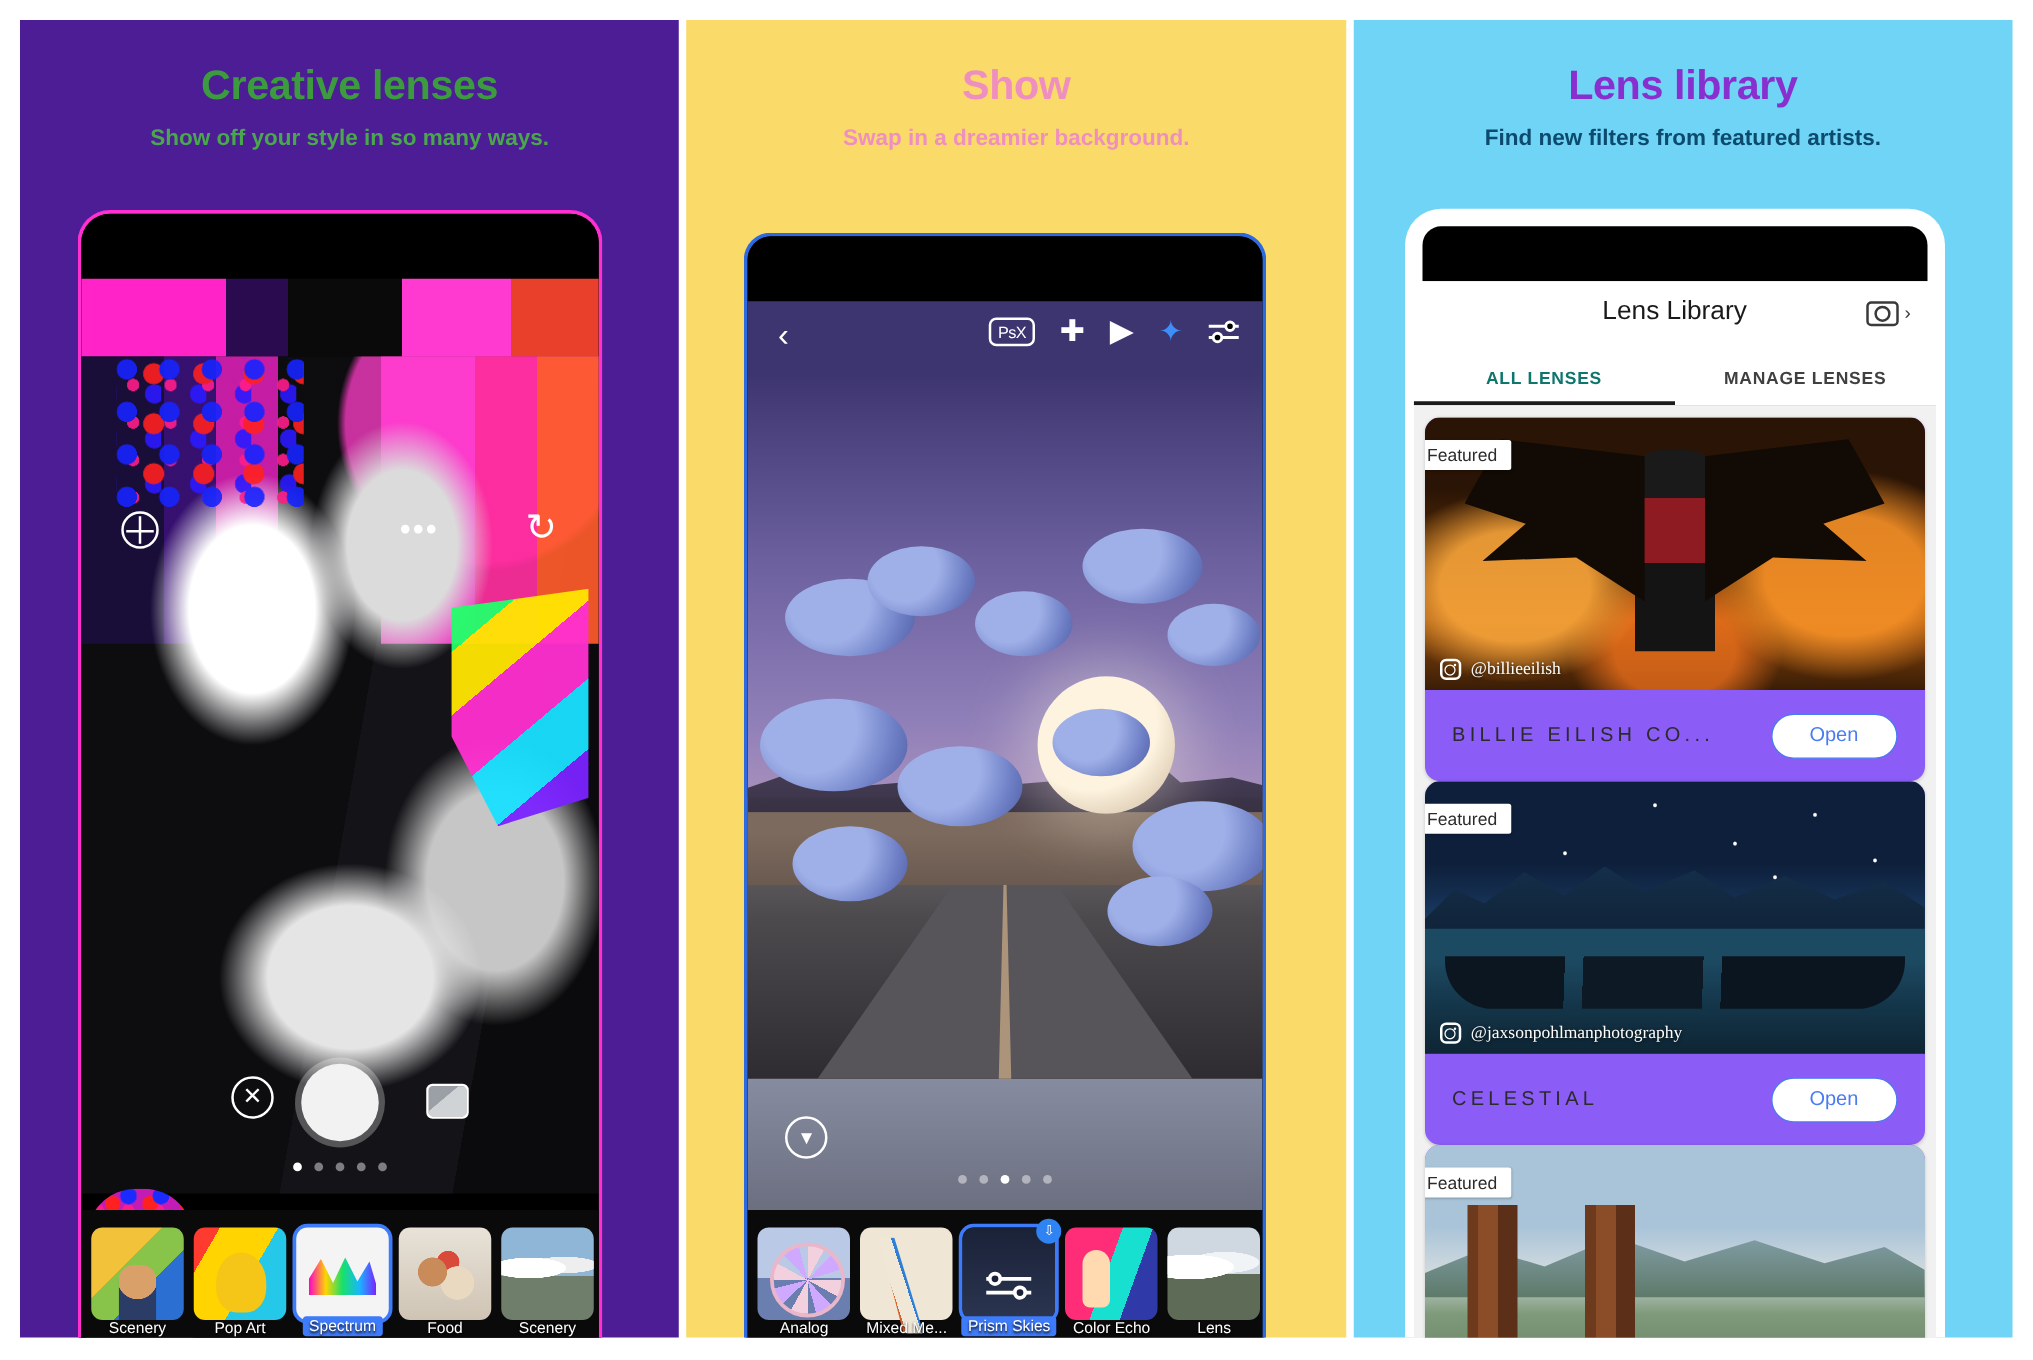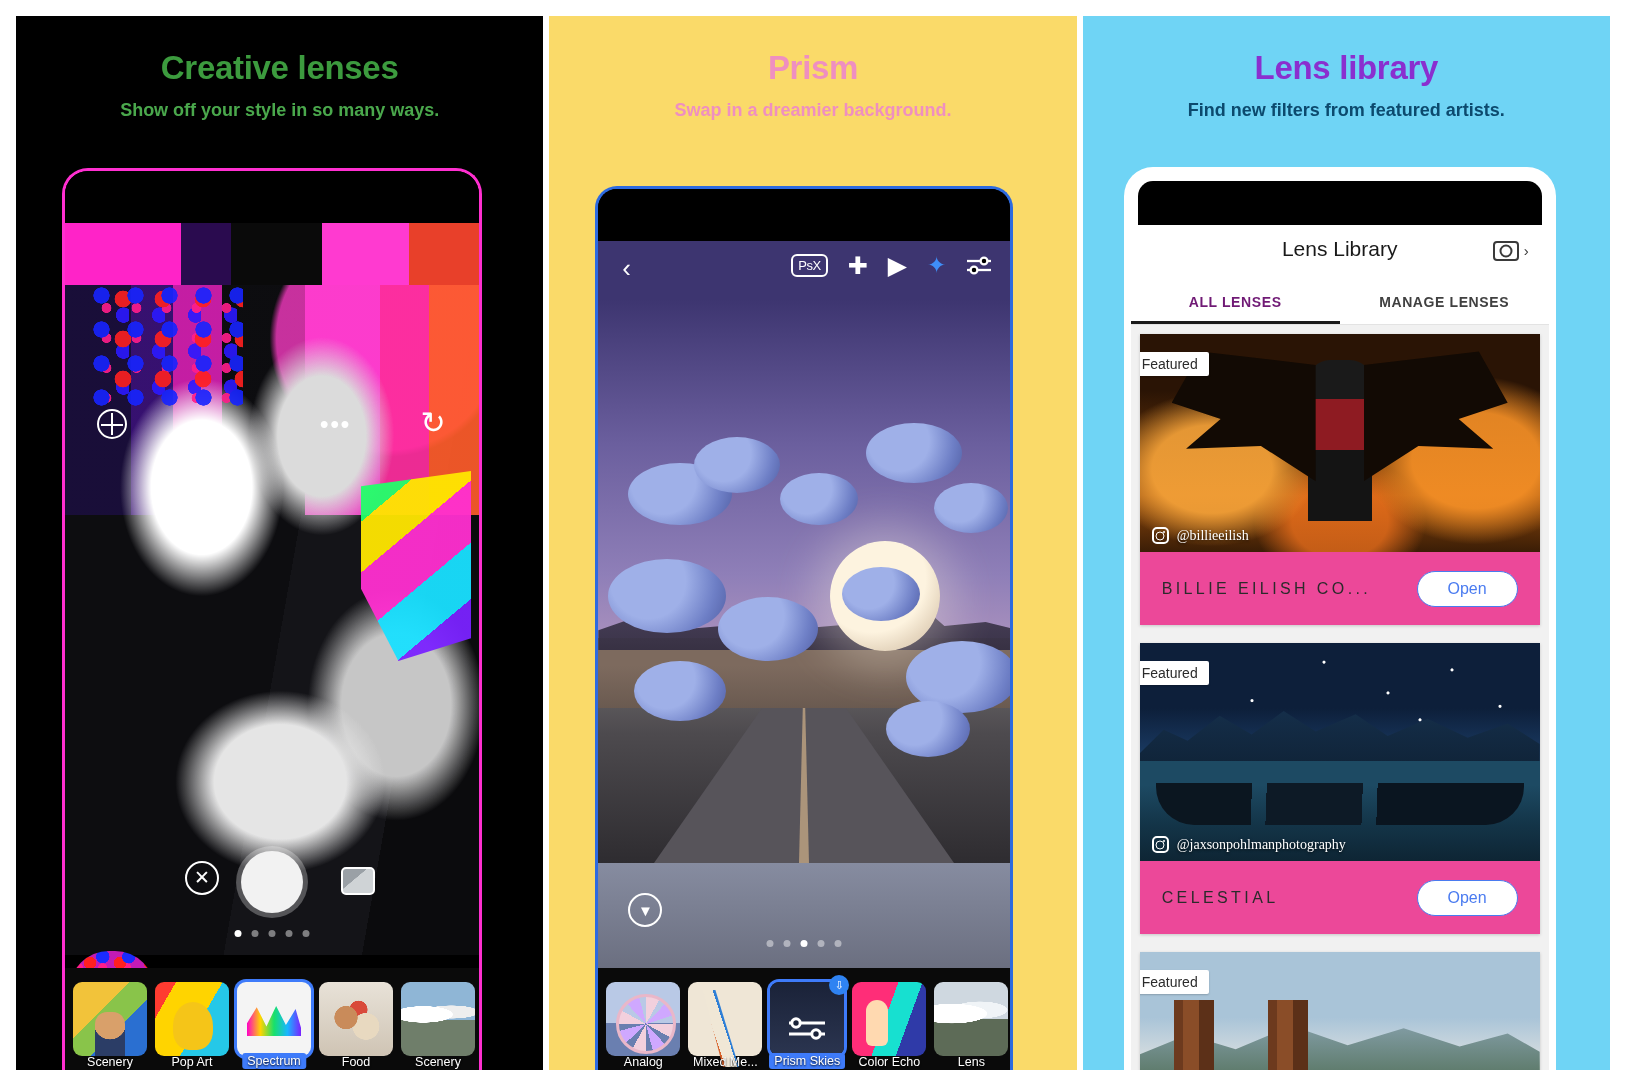--- a/index.html
+++ b/index.html
@@ -33,21 +33,21 @@
 
   
   .phone {
     position: absolute;
     overflow: hidden;
     background: #000;
   }
   .notchbar { position:absolute; left:0; right:0; top:0; background:#000; }
 
   
-  #p1 { background: #000000; }
+  #p1 { background: #4c1d95; }
   #p1 .phone {
     left: 46px; top: 152px; width: 420px; height: 905px;
     border-radius: 26px 26px 0 0;
     border: 3px solid #ff2fd0;
     border-bottom: none;
   }
   .p1-photo { position:absolute; left:0; top:0; right:0; bottom:0; }
   .p1-band { position:absolute; left:0; right:0; }
   
   .b-magenta {
@@ -255,24 +255,24 @@
     font-size:21px; color:#1a1a1a; }
   .p3-cam { position:absolute; right:30px; top:16px; width:26px; height:20px;
     border:2px solid #3a3a3a; border-radius:4px; }
   .p3-cam:before { content:""; position:absolute; left:50%; top:50%; transform:translate(-50%,-50%);
     width:9px; height:9px; border:2px solid #3a3a3a; border-radius:50%; }
   .p3-cam-arrow { position:absolute; right:20px; top:17px; color:#3a3a3a; font-size:15px; }
   .p3-tabs { position:absolute; left:0; right:0; top:107px; height:44px; display:flex;
     border-bottom:1px solid #e3e3e3; background:#fff; }
   .p3-tab { flex:1; text-align:center; font-size:14px; font-weight:bold;
     letter-spacing:.6px; color:#404040; line-height:42px; }
-  .p3-tab.on { color:#701a75; border-bottom:3px solid #1a1a1a; }
+  .p3-tab.on { color:#0f766e; border-bottom:3px solid #1a1a1a; }
   .p3-list { position:absolute; left:0; right:0; top:151px; bottom:0; background:#f1f1f1;
     padding:9px; overflow:hidden; }
-  .lcard { background:#ec4899; border-radius:0; margin-bottom:18px; overflow:hidden;
+  .lcard { background:#8b5cf6; border-radius:12px; overflow:hidden;
     box-shadow:0 1px 3px rgba(0,0,0,.18); }
   .lhero { position:relative; height:218px; overflow:hidden; }
   .feat { position:absolute; left:-9px; top:18px; background:#fff; color:#2b2b2b;
     font-size:14px; padding:4px 11px; border-radius:2px; z-index:3;
     box-shadow:0 1px 2px rgba(0,0,0,.2); }
   .handle { position:absolute; left:12px; bottom:8px; display:flex; align-items:center;
     gap:8px; color:#fff; font-size:14px; text-shadow:0 1px 3px rgba(0,0,0,.8); z-index:3;font-family:Liberation Serif, serif; }
   .igicon { width:17px; height:17px; border:2px solid #fff; border-radius:5px; position:relative; flex:0 0 17px; }
   .igicon:before { content:""; position:absolute; left:50%; top:50%; transform:translate(-50%,-50%);
     width:7px; height:7px; border:1.6px solid #fff; border-radius:50%; }
@@ -390,21 +390,21 @@
         <div class="fthumb">
           <div class="img t-scenery"></div>
           <span class="flabel">Scenery</span>
         </div>
       </div>
     </div>
   </section>
 
   <section class="panel" id="p2">
     <div class="panel-head">
-      <div class="panel-title" style="color:#ef8fc0">Prism</div>
+      <div class="panel-title" style="color:#ef8fc0">Show</div>
       <div class="panel-sub" style="color:#ef8fc0">Swap in a dreamier background.</div>
     </div>
 
     <div class="phone">
       <div class="notchbar" style="height:52px"></div>
 
       <div class="p2-sky">
         <div class="road"></div>
         <div class="desert"></div>
         <div class="mesas"></div>

